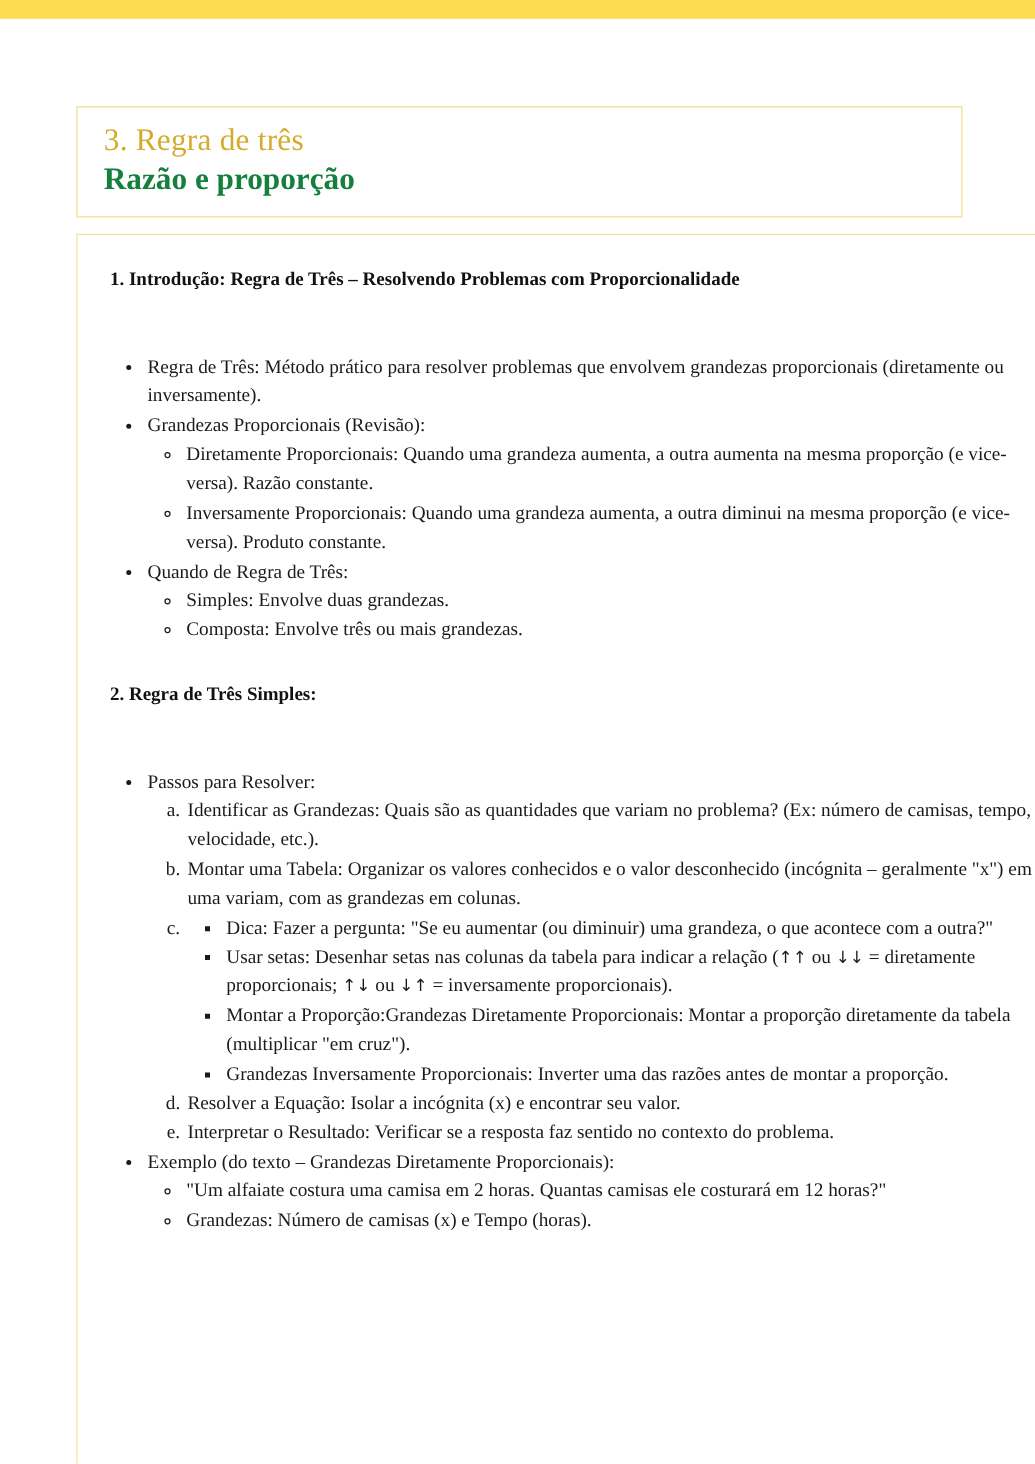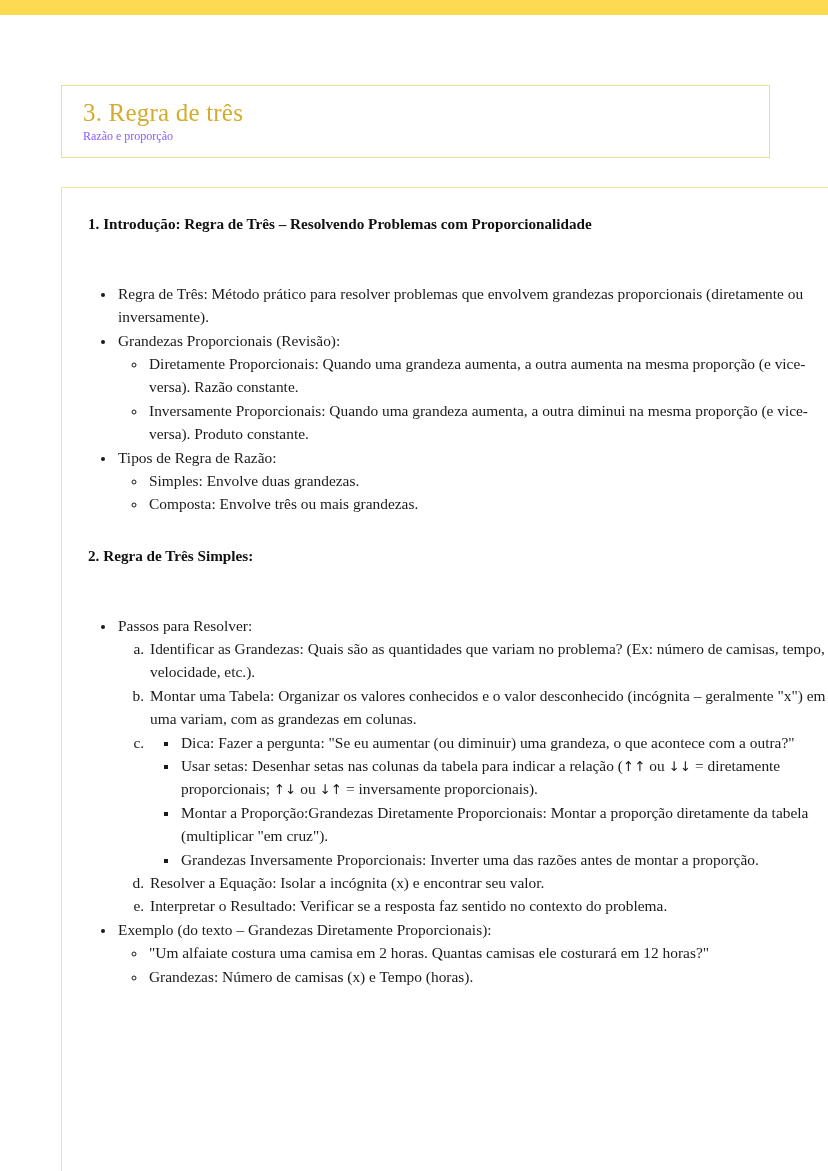--- a/index.html
+++ b/index.html
@@ -31,40 +31,40 @@
     top: 15px; left: 0;
     width: 828px;
   }
 
   
   .title-card {
     position: absolute;
     left: 61px;
     top: 70px;
     width: 709px;
-    height: 73px;
+    height: 89px;
     box-sizing: border-box;
     border: 1px solid #f0de8e;
     background: #ffffff;
     padding: 13px 0 0 21px;
   }
   .doc-title {
     font-size: 25px;
     font-weight: normal;
     color: #d5ab2e;
     letter-spacing: 0.2px;
     line-height: 1.12;
     margin: 0;
   }
   .doc-subtitle {
-    font-size: 12px;
-    color: #8b5cf6;
+    font-size: 25px;
+    color: #15803d;
     line-height: 1.2;
     margin: 2px 0 0 0;
-    font-weight: normal;
+    font-weight: bold;
   }
 
   
   .content-card {
     position: absolute;
     left: 61px;
     top: 172px;
     width: 800px;
     min-height: 984px;
     box-sizing: border-box;
@@ -154,21 +154,21 @@
         <ul class="lvl2">
           <li>
             <span class="li-text">Diretamente Proporcionais: Quando uma grandeza aumenta, a outra aumenta na mesma proporção (e vice-versa). Razão constante.</span>
           </li>
           <li>
             <span class="li-text">Inversamente Proporcionais: Quando uma grandeza aumenta, a outra diminui na mesma proporção (e vice-versa). Produto constante.</span>
           </li>
         </ul>
       </li>
       <li>
-        <span class="li-text">Tipos de Regra de Razão:</span>
+        <span class="li-text">Quando de Regra de Três:</span>
         <ul class="lvl2">
           <li>
             <span class="li-text">Simples: Envolve duas grandezas.</span>
           </li>
           <li>
             <span class="li-text">Composta: Envolve três ou mais grandezas.</span>
           </li>
         </ul>
       </li>
     </ul>

